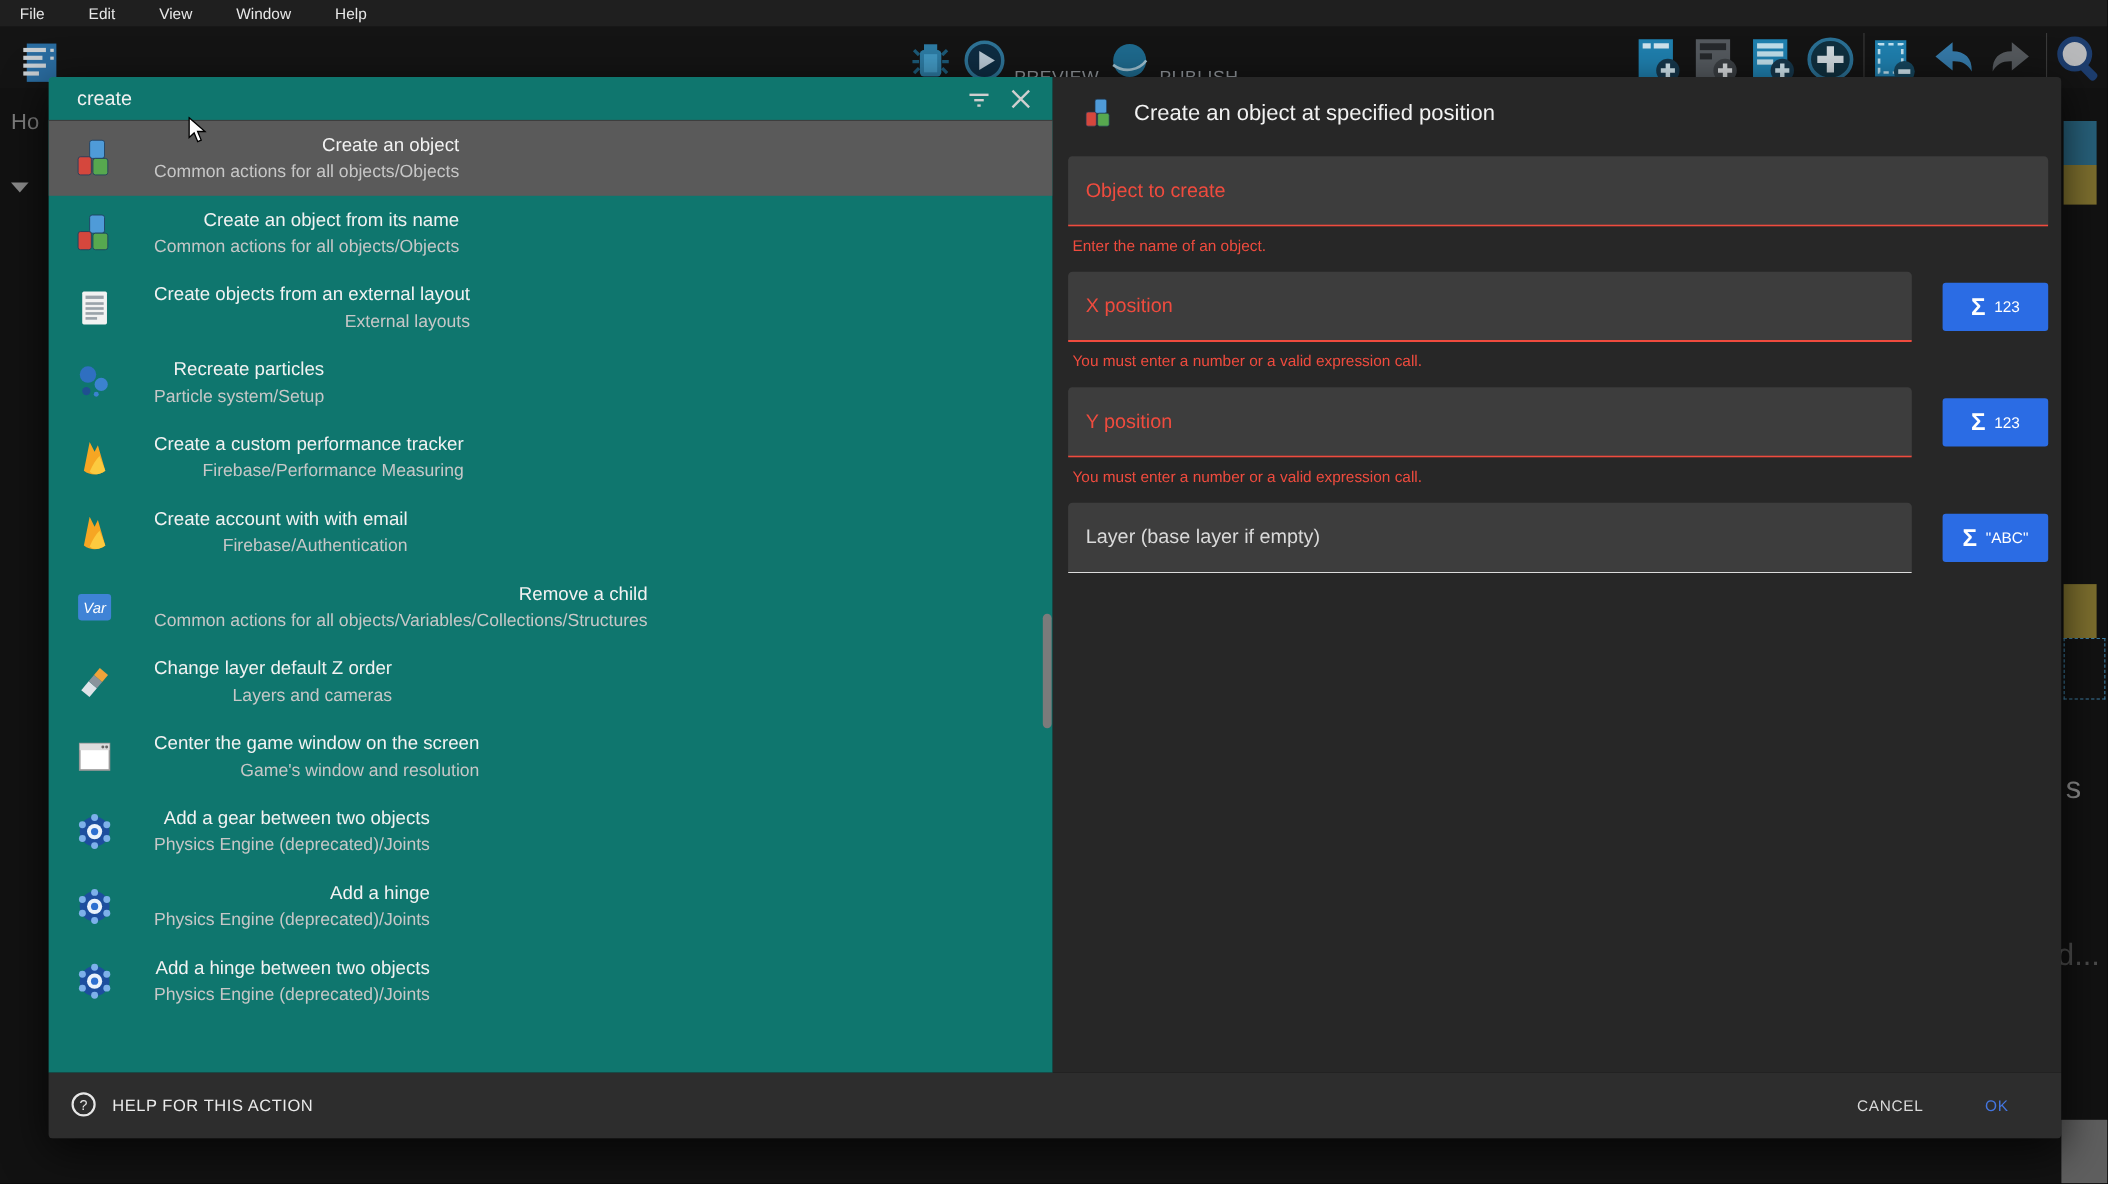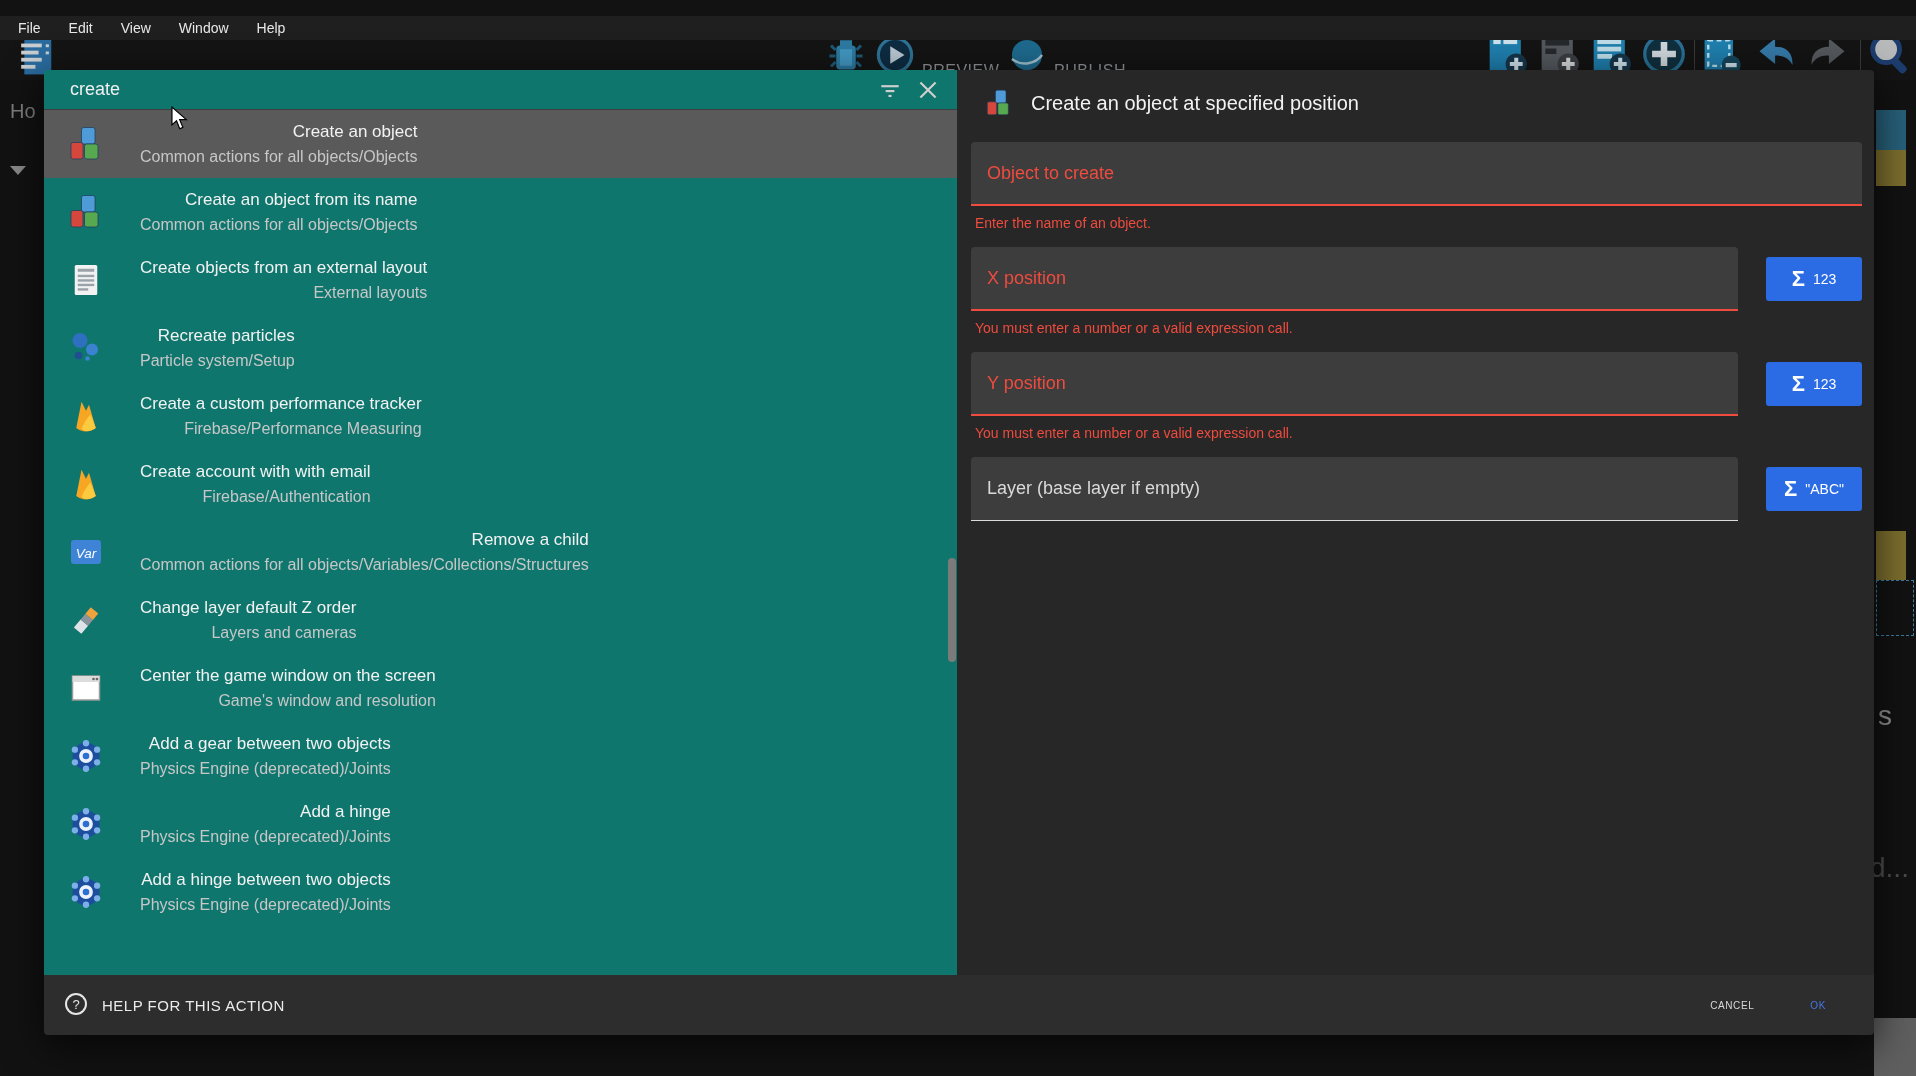--- a/index.html
+++ b/index.html
@@ -1,20 +1,20 @@
 <!DOCTYPE html>
 <html><head>
 <meta charset="utf-8">
 <style>
   html,body{margin:0;padding:0;background:#0b0b0b;}
   *{box-sizing:border-box;font-family:"Liberation Sans",sans-serif;}
   #screen{position:relative;width:1916px;height:1076px;background:#121212;overflow:hidden;}
 
   
-  #menubar{position:absolute;left:0;top:16px;width:1916px;height:24px;background:#1f1f1f;display:flex;align-items:center;padding-left:8px;gap:8px;z-index:2;}
+  #menubar{position:absolute;left:0;top:0;width:1916px;height:24px;background:#1f1f1f;display:flex;align-items:center;padding-left:8px;gap:20px;z-index:2;}
   .menu-item{color:#e8e8e8;font-size:14px;padding:2px 10px;cursor:default;}
   #toolbar{position:absolute;left:0;top:24px;width:1916px;height:56px;background:#141414;z-index:1;}
   .tbicon{position:absolute;display:inline-block;}
   .tbicon svg{display:block;}
   #preview-label,#publish-label{position:absolute;top:38px;color:#8f9499;font-size:16px;letter-spacing:.5px;}
   .tb-divider{position:absolute;top:32px;width:1px;height:40px;background:#3a3a3a;}
 
   
   #home-tab{position:absolute;left:10px;top:100px;color:#7d7d7d;font-size:20px;z-index:1;}
   #bg-chevron{position:absolute;left:10px;top:166px;width:0;height:0;border-left:8px solid transparent;border-right:8px solid transparent;border-top:9px solid #8a8a8a;z-index:1;}
@@ -60,21 +60,21 @@
   .fbtn{flex:none;width:96px;height:44px;margin-left:28px;margin-top:10px;background:#2b6ce4;border:none;border-radius:3px;color:#fff;display:flex;align-items:center;justify-content:center;gap:8px;cursor:pointer;}
   .sigma{font-size:22px;font-weight:bold;line-height:1;}
   .fbtn-label{font-size:14px;}
 
   
   #modal-footer{height:60px;background:#2d2d2d;display:flex;align-items:center;padding:0 36px 0 20px;flex:none;}
   #help-btn{display:flex;align-items:center;gap:14px;background:transparent;border:none;cursor:pointer;padding:0;}
   #help-btn svg{width:24px;height:24px;}
   #help-label{color:#eaeaea;font-size:15px;letter-spacing:.5px;}
   #footer-spacer{flex:1;}
-  #cancel-btn,#ok-btn{background:transparent;border:none;font-size:10px;letter-spacing:.6px;cursor:pointer;padding:8px 12px;}
+  #cancel-btn,#ok-btn{background:transparent;border:none;font-size:14px;letter-spacing:.6px;cursor:pointer;padding:8px 12px;}
   #cancel-btn{color:#d9d9d9;margin-right:32px;}
   #ok-btn{color:#4476e0;}
 
   #cursor{position:absolute;left:170px;top:106px;z-index:9;pointer-events:none;}
 </style>
 </head>
 <body>
 
 <div id="screen">
 

